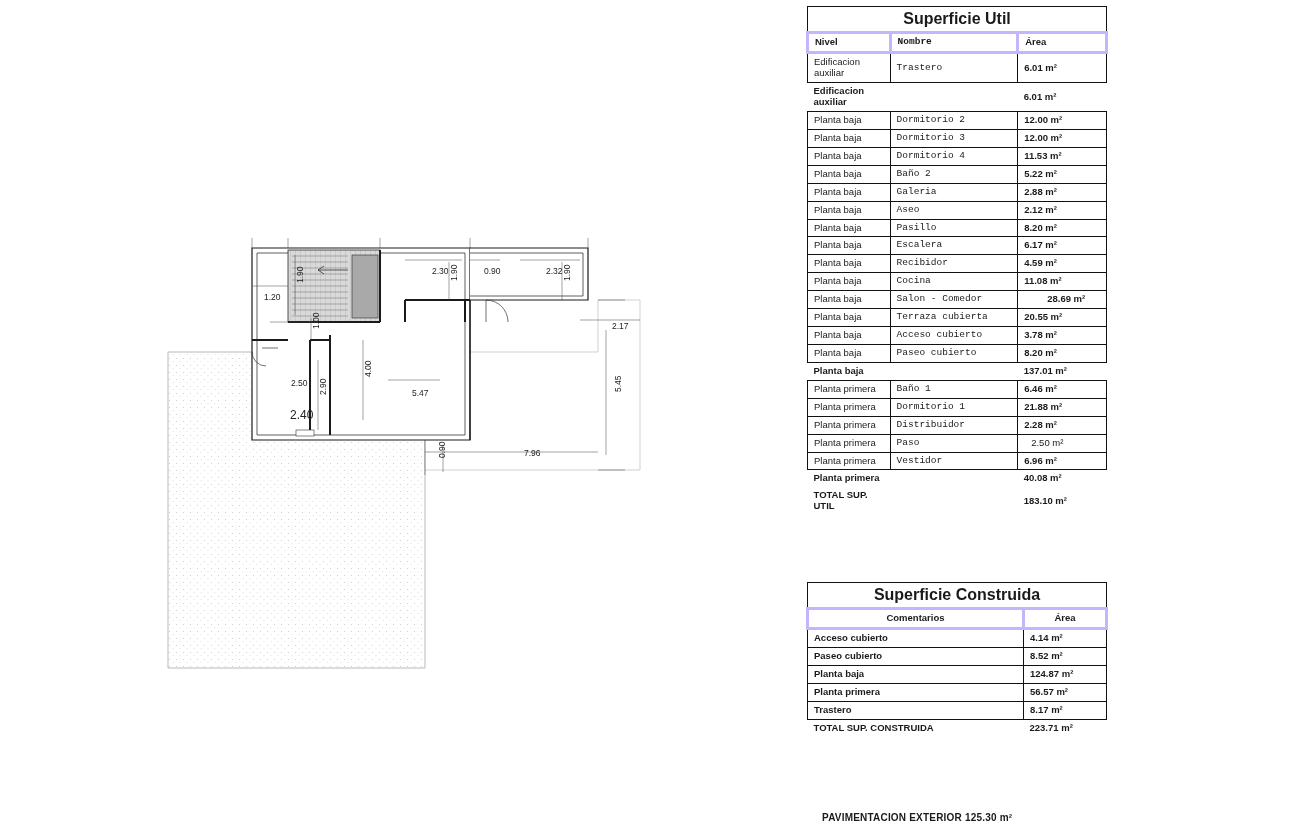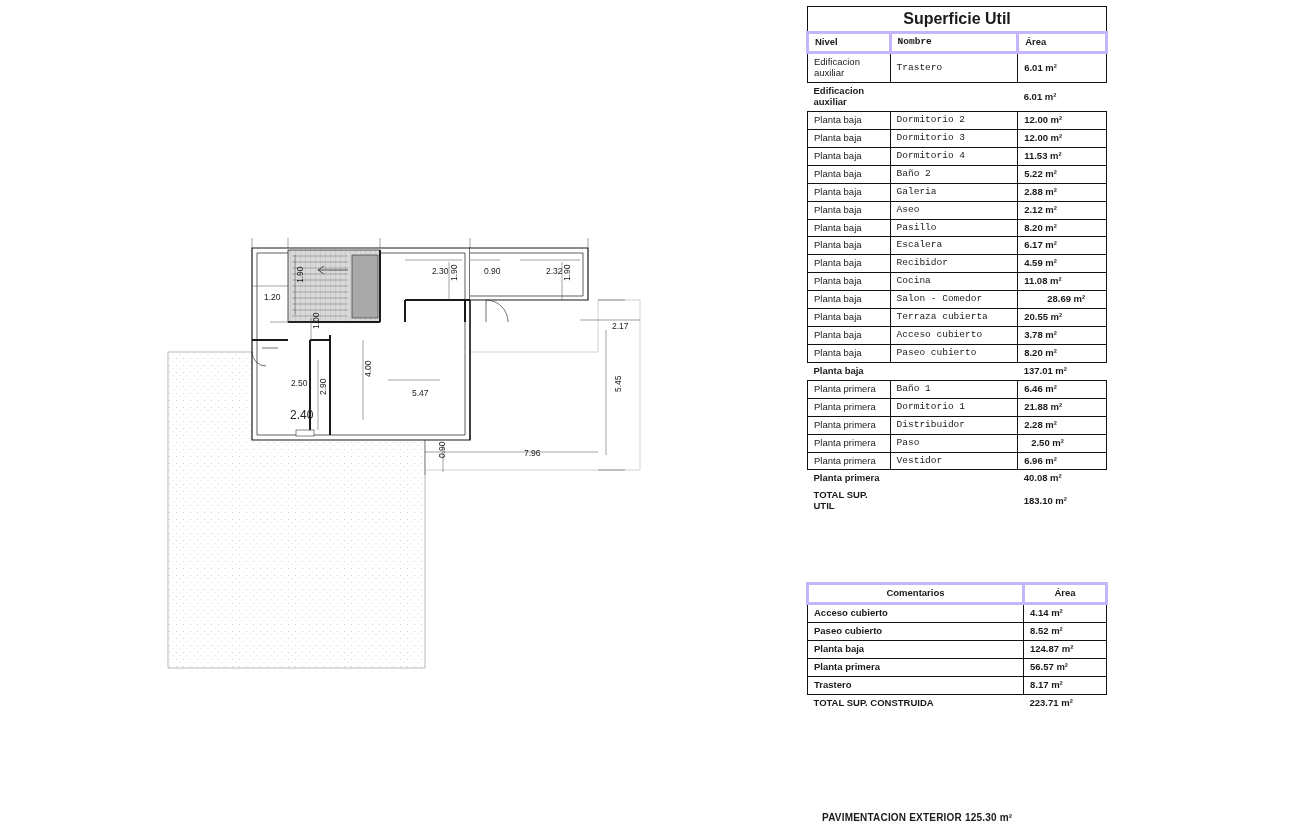--- a/index.html
+++ b/index.html
@@ -287,21 +287,21 @@
           <td class="c-area area" style="font-weight: bold;">21.88 m²</td>
         </tr>
         <tr class="bordered ">
           <td class="c-nivel">Planta primera</td>
           <td class="c-nombre">Distribuidor</td>
           <td class="c-area area" style="font-weight: bold;">2.28 m²</td>
         </tr>
         <tr class="bordered ">
           <td class="c-nivel">Planta primera</td>
           <td class="c-nombre">Paso</td>
-          <td class="c-area area" style="font-weight: bold; padding-left: 13px;">2.50 m²</td>
+          <td class="c-area area" style="font-weight: normal; padding-left: 13px;">2.50 m²</td>
         </tr>
         <tr class="bordered ">
           <td class="c-nivel">Planta primera</td>
           <td class="c-nombre">Vestidor</td>
           <td class="c-area area" style="font-weight: bold;">6.96 m²</td>
         </tr>
         <tr class="nb bold">
           <td class="c-nivel" style="font-weight: bold;">Planta primera</td>
           <td class="c-nombre"></td>
           <td class="c-area area" style="font-weight: bold;">40.08 m²</td>
@@ -311,20 +311,23 @@
           <td class="c-nombre"></td>
           <td class="c-area area" style="font-weight: bold;">183.10 m²</td>
         </tr>
       </tbody>
   </table>
 </div>
 
 <div class="panel" id="constr-panel" style="left:806px;top:582px;width:302px;">
   <table class="tbl">
     <tbody>
+      <tr class="tbl-head-title">
+        <td colspan="2">Superficie Construida</td>
+      </tr>
       <tr class="col-head">
         <td style="text-align:center;">Comentarios</td>
         <td class="c-area" style="text-align:center;">Área</td>
       </tr>
     </tbody>
     <tbody id="constr-rows">
         <tr class="bordered ">
           <td style="font-weight: bold;">Acceso cubierto</td>
           <td class="c-area area" style="font-weight: bold;">4.14 m²</td>
         </tr>

